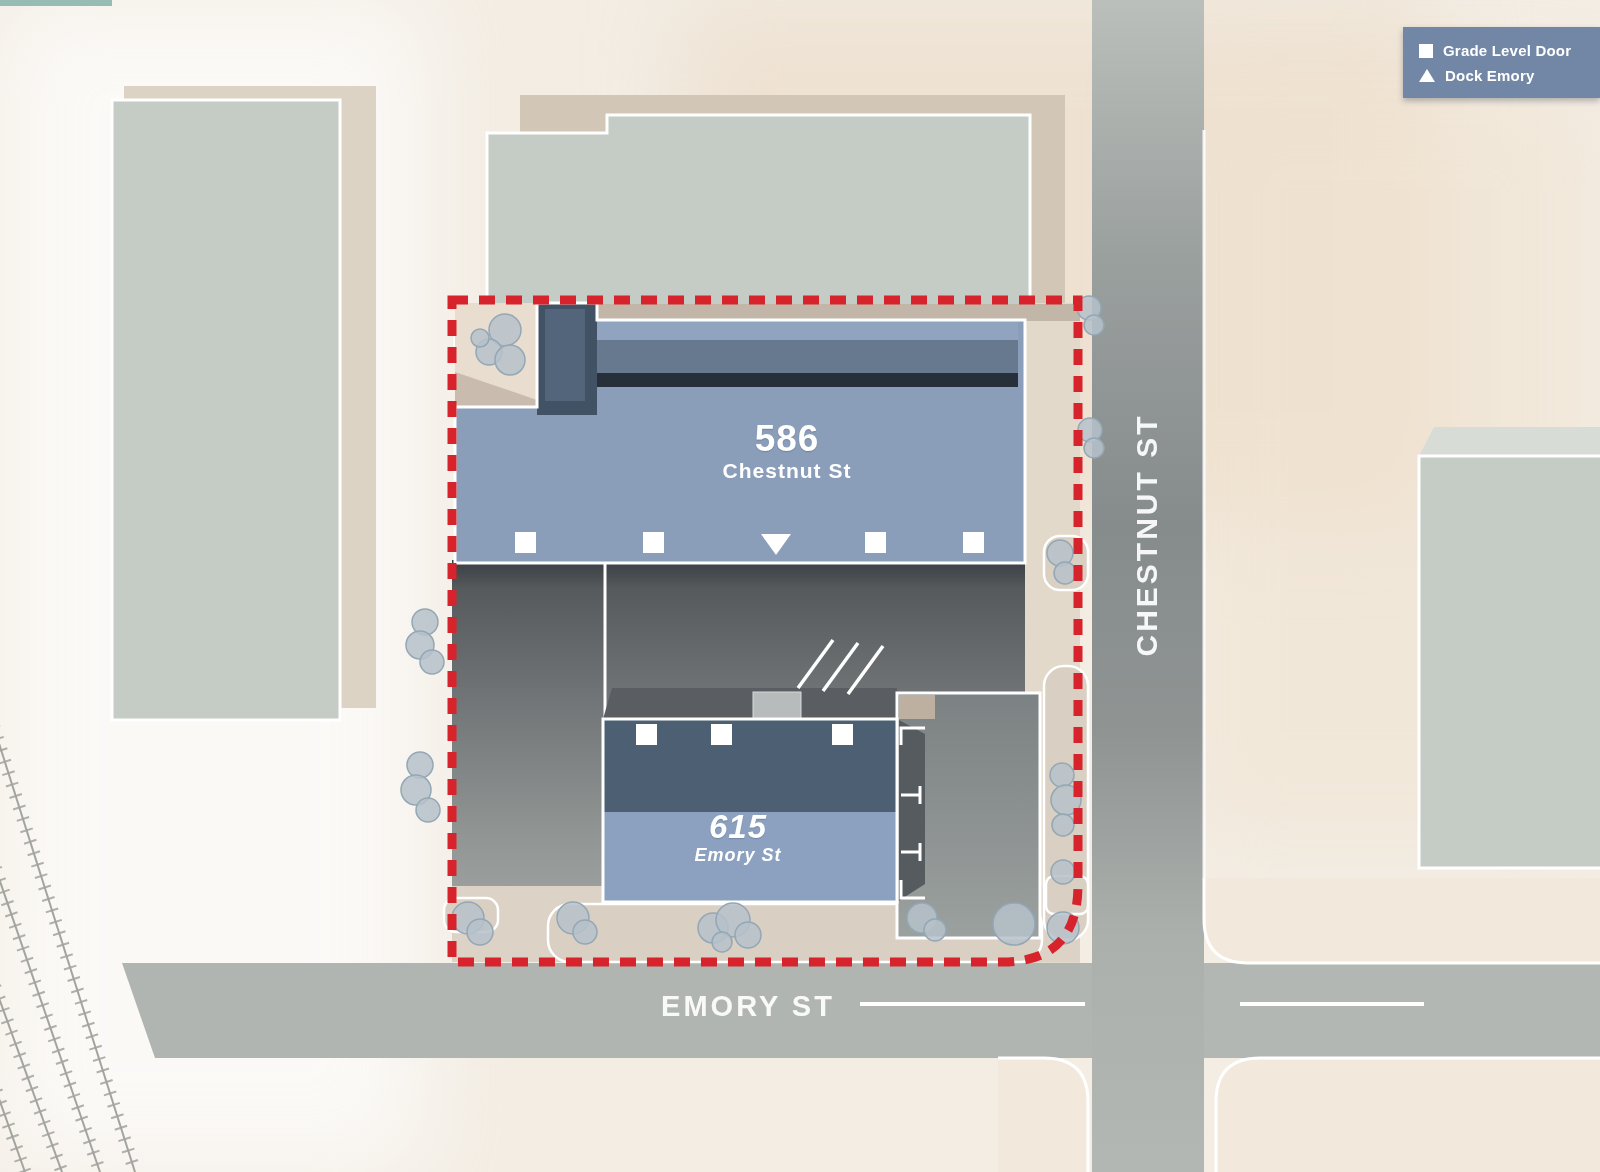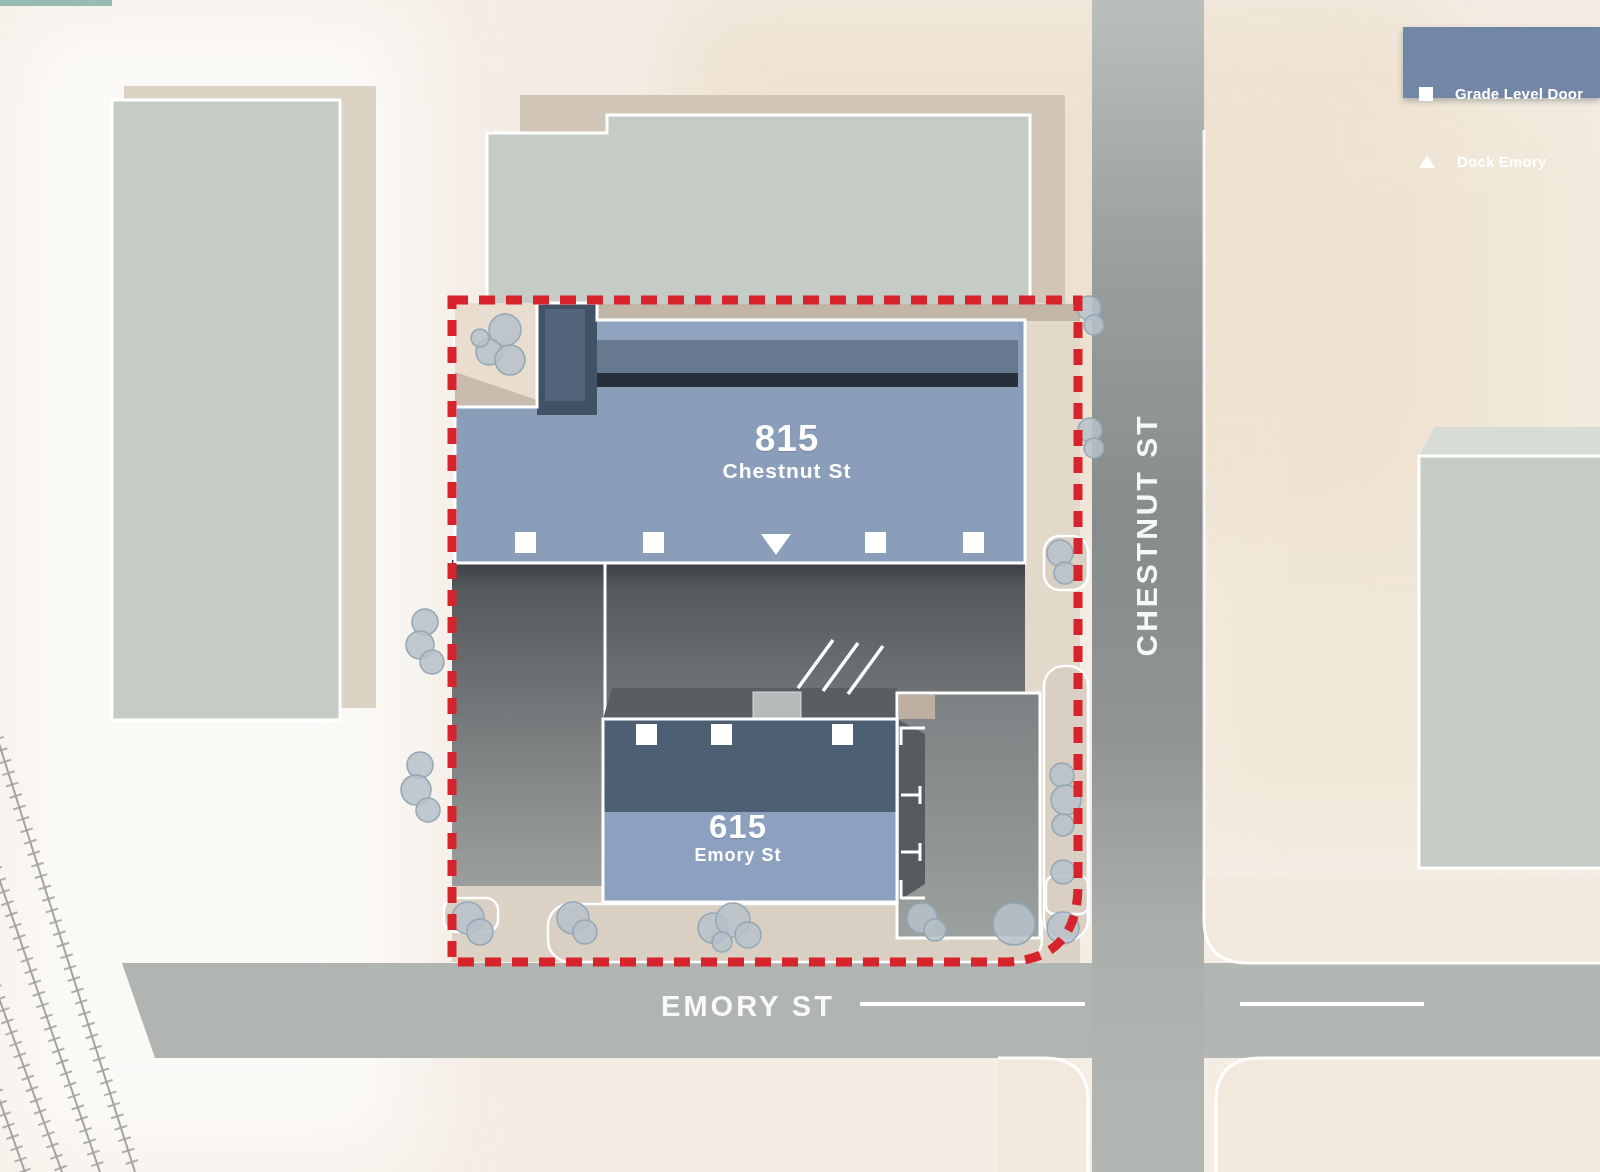--- a/index.html
+++ b/index.html
@@ -11,21 +11,21 @@
                  text-shadow:0 1px 1px rgba(40,55,75,.25);}
   .bldg-lbl .st{font-weight:700;font-size:21px;letter-spacing:1px;}
   .bldg-lbl.small .num{font-size:33px;}
   .bldg-lbl.small .st{font-size:18px;}
   .street-lbl{font-weight:700;font-size:29px;letter-spacing:3px;opacity:.93;
               transform:translate(-50%,-50%);}
   .street-lbl.vert{transform:translate(-50%,-50%) rotate(-90deg);font-size:30px;}
   .legend{position:absolute;left:1403px;top:27px;width:197px;height:71px;
           background:#7287a5;box-shadow:0 3px 6px rgba(50,60,80,.35);
           padding:11px 0 0 16px;box-sizing:border-box;}
-  .legend .row{display:flex;align-items:center;height:25px;gap:22px;margin-top:43px;}
+  .legend .row{display:flex;align-items:center;height:25px;gap:10px;}
   .legend .lab{color:#fff;font-weight:700;font-size:15px;letter-spacing:.2px;}
   .sq-ic{width:14px;height:14px;background:#fff;flex:0 0 auto;}
   .tri-ic{width:0;height:0;border-left:8px solid transparent;border-right:8px solid transparent;
           border-bottom:13px solid #fff;flex:0 0 auto;}
   .teal-strip{position:absolute;left:0;top:0;width:112px;height:6px;background:#96bcb4;}
 </style>
 </head>
 <body>
 
 <div class="canvas">
@@ -225,25 +225,25 @@
         </g>
       <g>
           <circle cx="1063" cy="928" r="16"></circle>
         </g>
     </g>
 
     <path d="M452,300 H1078 V885 Q1078,962 1002,962 H452 Z" fill="none" stroke="#d7232b" stroke-width="9" stroke-dasharray="16 11"></path>
   </svg>
 
   <div class="lbl bldg-lbl" style="left:637px;top:420px;width:300px;">
-    <div class="num">815</div>
+    <div class="num">586</div>
     <div class="st">Chestnut St</div>
   </div>
 
-  <div class="lbl bldg-lbl small" style="left:588px;top:810px;width:300px;">
+  <div class="lbl bldg-lbl small" style="left:588px;top:810px;width:300px;font-style:italic;">
     <div class="num">615</div>
     <div class="st">Emory St</div>
   </div>
 
   <div class="lbl street-lbl vert" style="left:1147px;top:535px;">CHESTNUT ST</div>
 
   <div class="lbl street-lbl" style="left:748px;top:1006px;">EMORY ST</div>
 
   <div class="legend">
     <div class="row">

